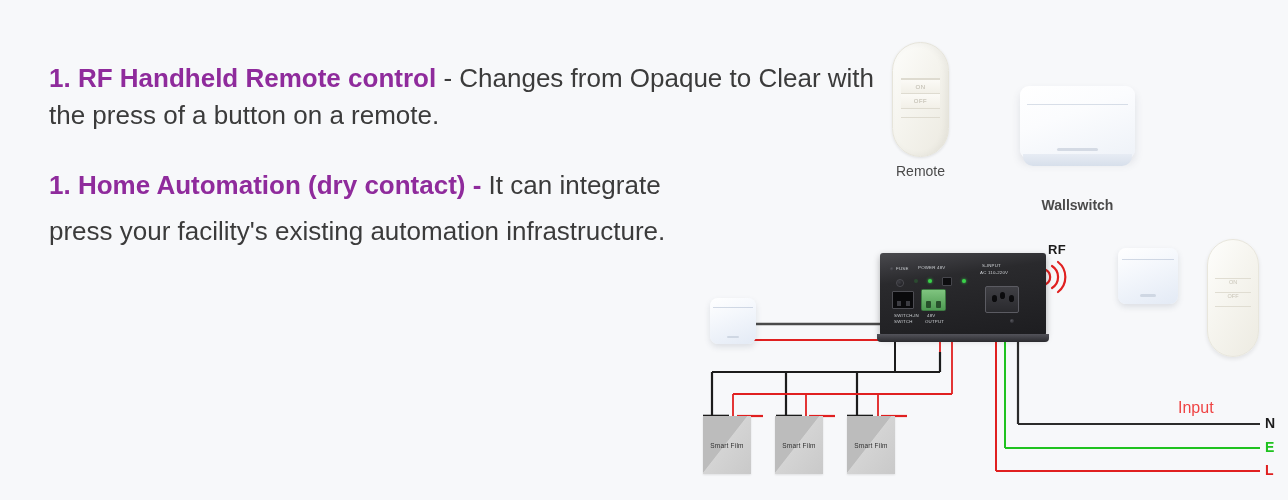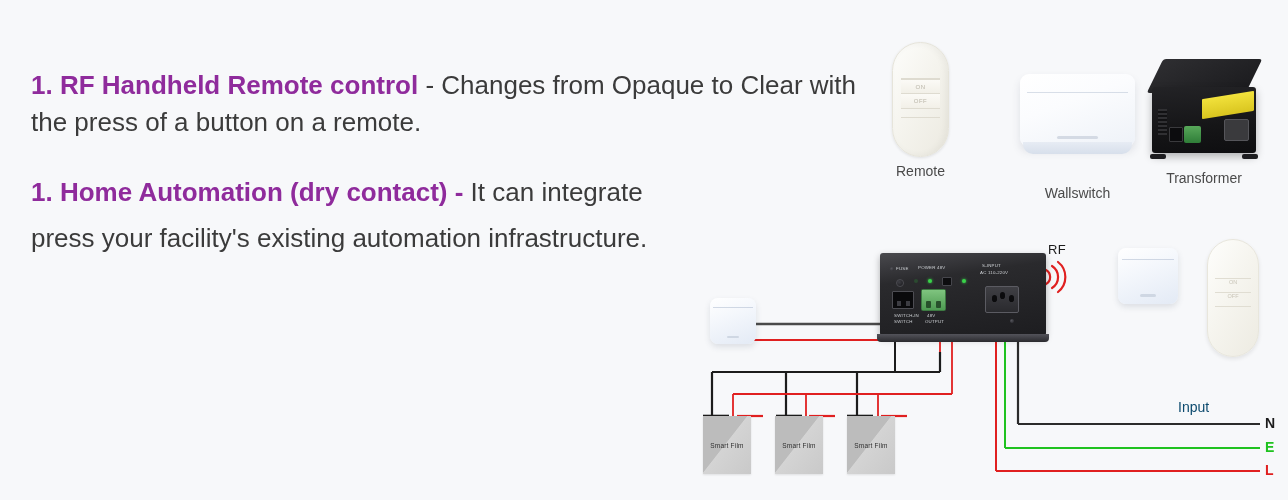--- a/index.html
+++ b/index.html
@@ -5,21 +5,21 @@
   * { box-sizing: border-box; margin: 0; padding: 0; }
   html, body {
     width: 1288px; height: 500px;
     background: #f7f8fa;
     font-family: "Liberation Sans", sans-serif;
     overflow: hidden;
   }
   #root { position: relative; width: 1288px; height: 500px; background: #f7f8fa; }
 
   
-  .text-col { position: absolute; left: 31px; top: 60px; width: 830px; margin-top: 7px; }
+  .text-col { position: absolute; left: 49px; top: 60px; width: 830px; }
   .para { color: #3b3b3b; font-size: 26px; line-height: 1.44; margin-bottom: 27px; }
   .para .lead { color: #8f2b9c; font-weight: bold; }
   .para.p3 { line-height: 1.78; }
 
   
   .prod-strip { position: absolute; left: 880px; top: 42px; width: 400px; height: 150px; }
   .prod { position: absolute; text-align: center; }
   .prod-caption { font-size: 14px; color: #4a4a4a; margin-top: 6px; white-space: nowrap; }
 
   
@@ -147,21 +147,21 @@
   .ctrl-unit .knob {
     position: absolute; width: 8px; height: 8px; border-radius: 50%;
     background: radial-gradient(circle at 35% 35%,#3f3f45,#17171a); border: 1px solid #4c4c52;
   }
   .ctrl-unit .screw {
     position: absolute; width: 4px; height: 4px; border-radius: 50%;
     background: radial-gradient(circle at 35% 35%,#55555c,#242428);
   }
 
   .rf-label {
-    position: absolute; font-size: 13px; font-weight: normal; color: #1c1c1c;
+    position: absolute; font-size: 13px; font-weight: bold; color: #1c1c1c;
     letter-spacing: .3px;
   }
   .diag-wallsw, .diag-wallsw2 {
     position: absolute;
     background: linear-gradient(158deg,#ffffff 0%,#f4f7fc 40%,#e3eaf5 100%);
     border-radius: 8px; box-shadow: 0 3px 6px rgba(60,70,90,.14);
   }
   .diag-wallsw .rock, .diag-wallsw2 .rock {
     position: absolute; left: 36%; right: 36%; bottom: 13%; height: 2.5px;
     background: #cfd7e3; border-radius: 2px;
@@ -171,21 +171,21 @@
   }
   .diag-remote {
     position: absolute;
     background: linear-gradient(118deg,#fefefc 0%,#f6f5ef 45%,#edebe2 100%);
     border: 1px solid #e8e6dc; border-radius: 999px;
     box-shadow: 0 2px 4px rgba(0,0,0,.09);
   }
   .diag-remote .l { position: absolute; left: 14%; right: 14%; height: 1px; background: #e0ddd2; }
   .diag-remote .t { position: absolute; left: 0; right: 0; text-align: center; font-size: 5.5px; color: #c9c5b8; }
 
-  .in-label { position: absolute; font-size: 14px; color: #0c4a6e; }
+  .in-label { position: absolute; font-size: 16px; color: #ef4444; }
   .term-label { position: absolute; font-size: 14px; font-weight: bold; }
 </style>
 </head>
 <body>
 
 <div id="root">
 
   <div class="text-col">
 
     <p class="para p1">
@@ -205,44 +205,30 @@
         <div class="btn-zone" style="top:31%;">
           <div class="rsep" style="height:0"></div>
           <div class="rbtn" style="height:15px;line-height:15px;font-size:6px;">ON</div>
           <div class="rbtn" style="height:15px;line-height:15px;font-size:6px;border-top:none;">OFF</div>
           <div class="rsep" style="height:9px"></div>
         </div>
       </div>
       <div class="prod-caption">Remote</div>
     </div>
 
-    <div class="prod" style="left:140px; top:32px;">
+    <div class="prod" style="left:140px; top:44px;font-weight:bold;">
       <div class="wallsw" style="width:115px;height:83px;margin:0 auto;">
         <div class="face"></div>
         <div class="seam"></div>
         <div class="edge"></div>
         <div class="rocker"></div>
       </div>
       <div class="prod-caption" style="margin-top:28px">Wallswitch</div>
     </div>
 
-    <div class="prod" style="left:268px; top:17px;">
-      <div class="xfmr" style="width:112px;height:100px;margin:0 auto;">
-        <div class="top"></div>
-        <div class="front"></div>
-        <div class="vents"></div>
-        <div class="blk-term"></div>
-        <div class="green-term"></div>
-        <div class="iec"></div>
-        <div class="ylabel"></div>
-        <div class="foot" style="left:2%;width:14%"></div>
-        <div class="foot" style="right:2%;width:14%"></div>
-      </div>
-      <div class="prod-caption" style="margin-top:11px">Transformer</div>
-    </div>
   </div>
 
   <div class="diagram">
 
     <svg class="wires" viewBox="0 0 598 270">
 
       <line x1="45" y1="94" x2="310" y2="94" stroke="#4a4a4a" stroke-width="2.4"></line>
       <line x1="45" y1="110" x2="290" y2="110" stroke="#e02020" stroke-width="1.8"></line>
 
       <line x1="310" y1="94" x2="310" y2="94" stroke="#1c1c1c" stroke-width="2"></line>

